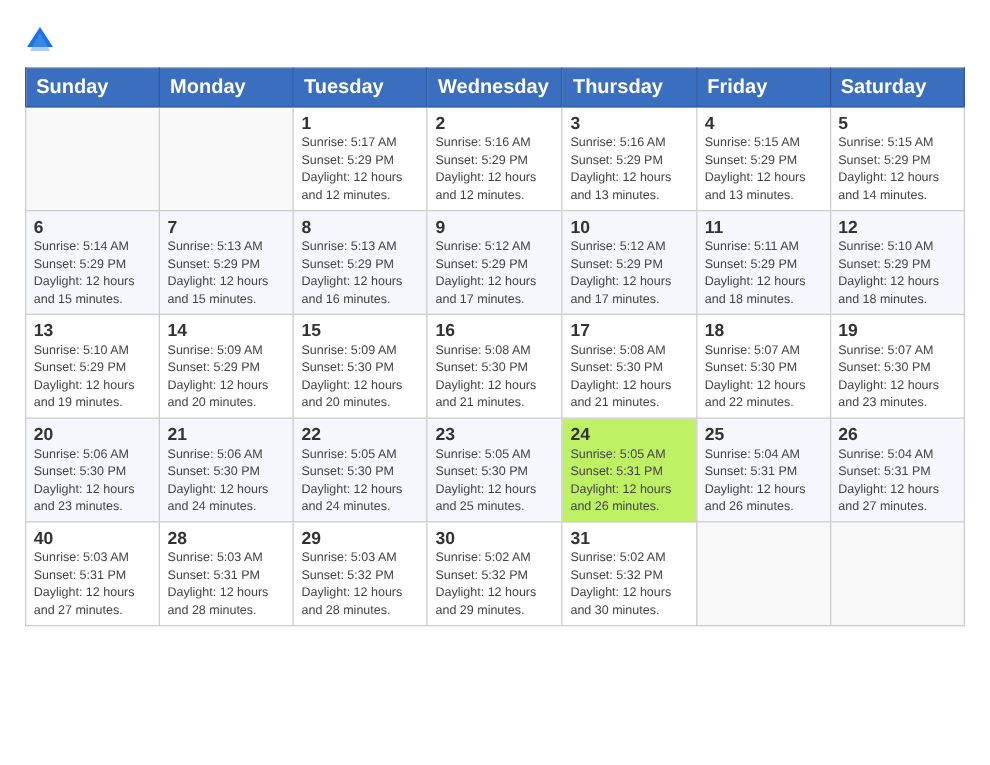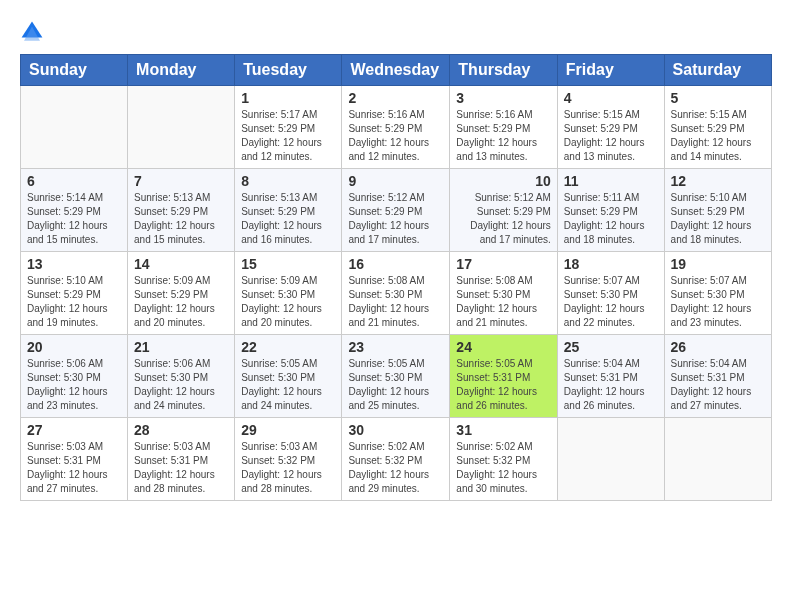--- a/index.html
+++ b/index.html
@@ -163,21 +163,21 @@
           <div class="day-info">Sunrise: 5:13 AM<br>Sunset: 5:29 PM<br>Daylight: 12 hours and 15 minutes.</div>
         </td>
         <td style="background: rgb(245, 247, 252);">
           <span class="day-number">8</span>
           <div class="day-info">Sunrise: 5:13 AM<br>Sunset: 5:29 PM<br>Daylight: 12 hours and 16 minutes.</div>
         </td>
         <td style="background: rgb(245, 247, 252);">
           <span class="day-number">9</span>
           <div class="day-info">Sunrise: 5:12 AM<br>Sunset: 5:29 PM<br>Daylight: 12 hours and 17 minutes.</div>
         </td>
-        <td style="background: rgb(245, 247, 252); text-align: right;">
+        <td style="background: rgb(245, 247, 252);">
           <span class="day-number">10</span>
           <div class="day-info">Sunrise: 5:12 AM<br>Sunset: 5:29 PM<br>Daylight: 12 hours and 17 minutes.</div>
         </td>
         <td style="background: rgb(245, 247, 252);">
           <span class="day-number">11</span>
           <div class="day-info">Sunrise: 5:11 AM<br>Sunset: 5:29 PM<br>Daylight: 12 hours and 18 minutes.</div>
         </td>
         <td style="background: rgb(245, 247, 252);">
           <span class="day-number">12</span>
           <div class="day-info">Sunrise: 5:10 AM<br>Sunset: 5:29 PM<br>Daylight: 12 hours and 18 minutes.</div>
@@ -238,21 +238,21 @@
           <span class="day-number">25</span>
           <div class="day-info">Sunrise: 5:04 AM<br>Sunset: 5:31 PM<br>Daylight: 12 hours and 26 minutes.</div>
         </td>
         <td style="background: rgb(245, 247, 252);">
           <span class="day-number">26</span>
           <div class="day-info">Sunrise: 5:04 AM<br>Sunset: 5:31 PM<br>Daylight: 12 hours and 27 minutes.</div>
         </td>
       </tr>
       <tr>
         <td>
-          <span class="day-number">27</span>
+          <span class="day-number">40</span>
           <div class="day-info">Sunrise: 5:03 AM<br>Sunset: 5:31 PM<br>Daylight: 12 hours and 27 minutes.</div>
         </td>
         <td>
           <span class="day-number">28</span>
           <div class="day-info">Sunrise: 5:03 AM<br>Sunset: 5:31 PM<br>Daylight: 12 hours and 28 minutes.</div>
         </td>
         <td>
           <span class="day-number">29</span>
           <div class="day-info">Sunrise: 5:03 AM<br>Sunset: 5:32 PM<br>Daylight: 12 hours and 28 minutes.</div>
         </td>

